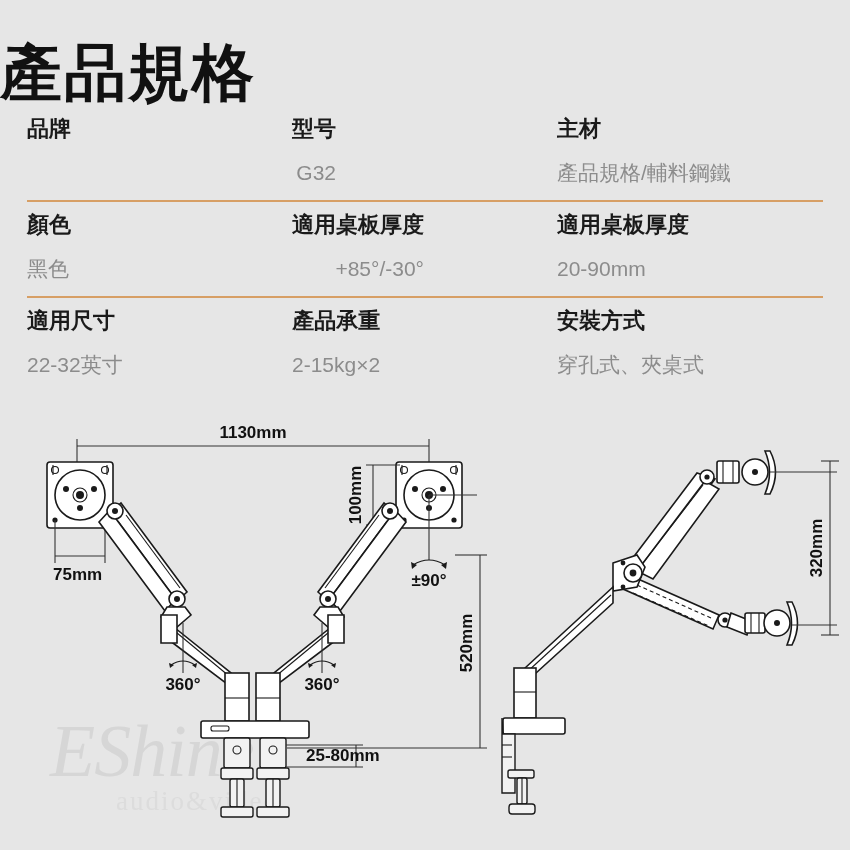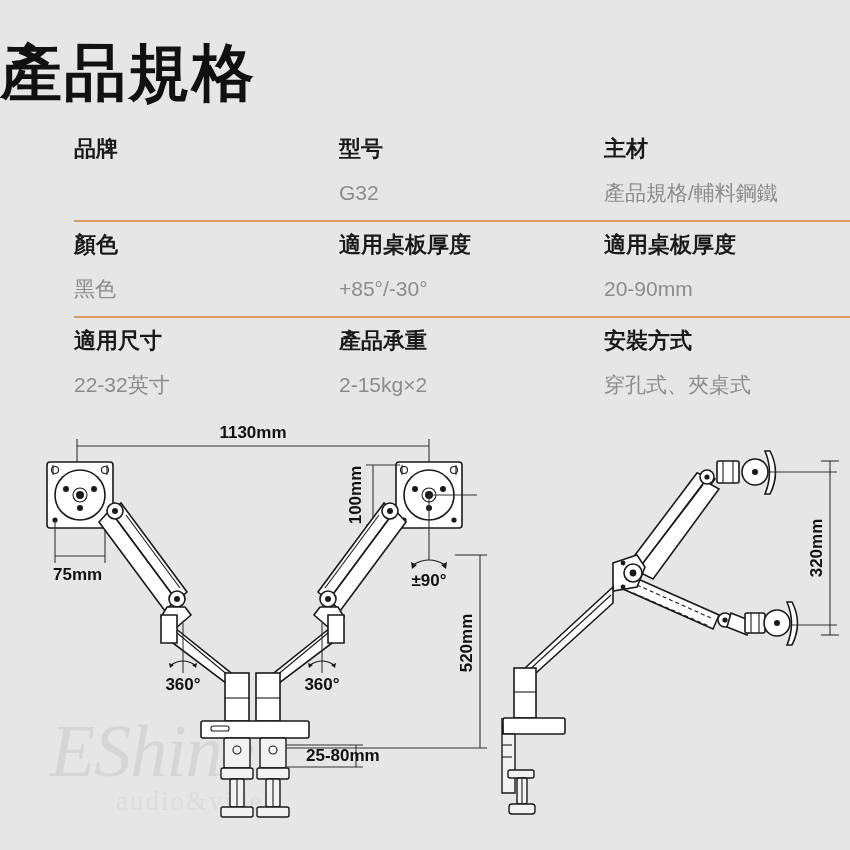--- a/index.html
+++ b/index.html
@@ -14,26 +14,26 @@
 
   
   .title {
     position:absolute; left:0; top:38px; width:850px;
     text-align:left;
     font-size:62px; font-weight:bold; color:#111;
     letter-spacing:2px; line-height:70px;
   }
 
   
-  .spec-table { position:absolute; left:0; top:136px; width:850px;padding-left:47px; }
+  .spec-table { position:absolute; left:0; top:116px; width:850px; }
   .spec-row { position:relative; height:96px; }
   .spec-row.r3 { height:84px; }
   .spec-cell { position:absolute; top:0; }
   .spec-cell.c1 { left:27px; }
-  .spec-cell.c2 { left:292px; }
+  .spec-cell.c2 { left:292px;text-align:right; }
   .spec-cell.c3 { left:557px; }
   .spec-label {
     font-size:22px; font-weight:bold; color:#1a1a1a;
     line-height:26px; white-space:nowrap;
   }
   .spec-value {
     margin-top:19px;
     font-size:21px; font-weight:normal; color:#8c8c8c;
     line-height:24px; white-space:nowrap;
   }

